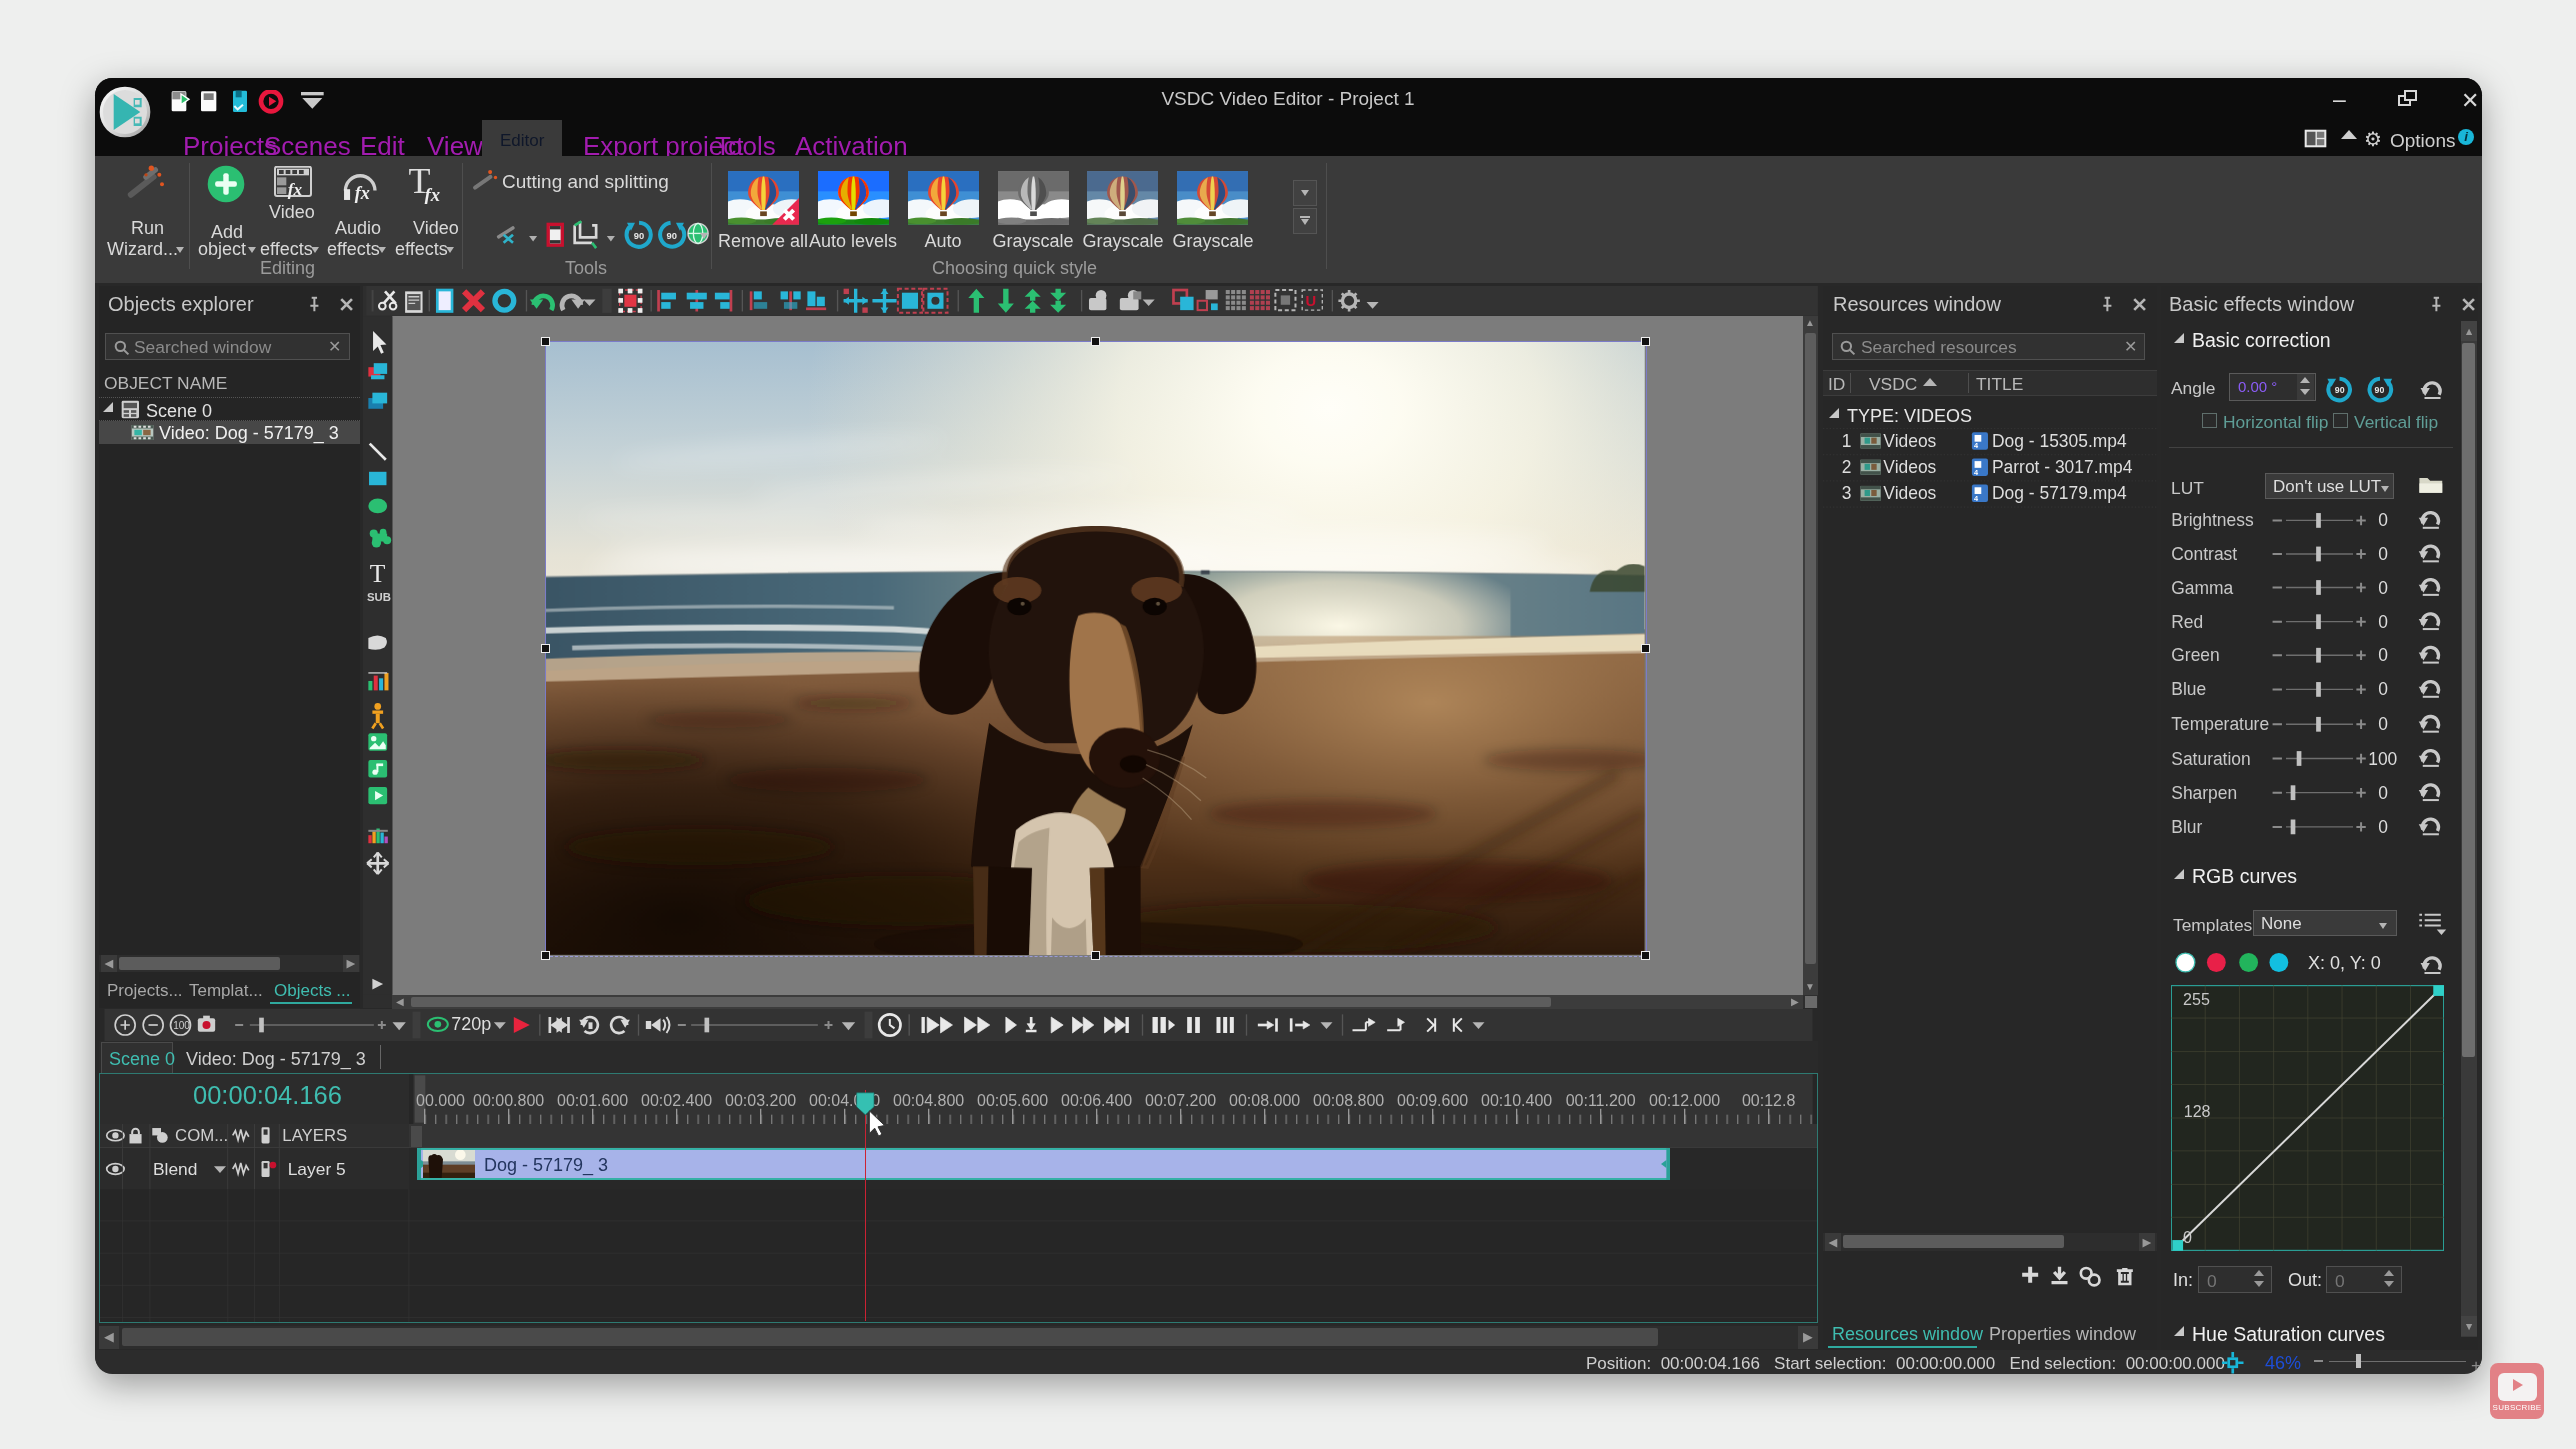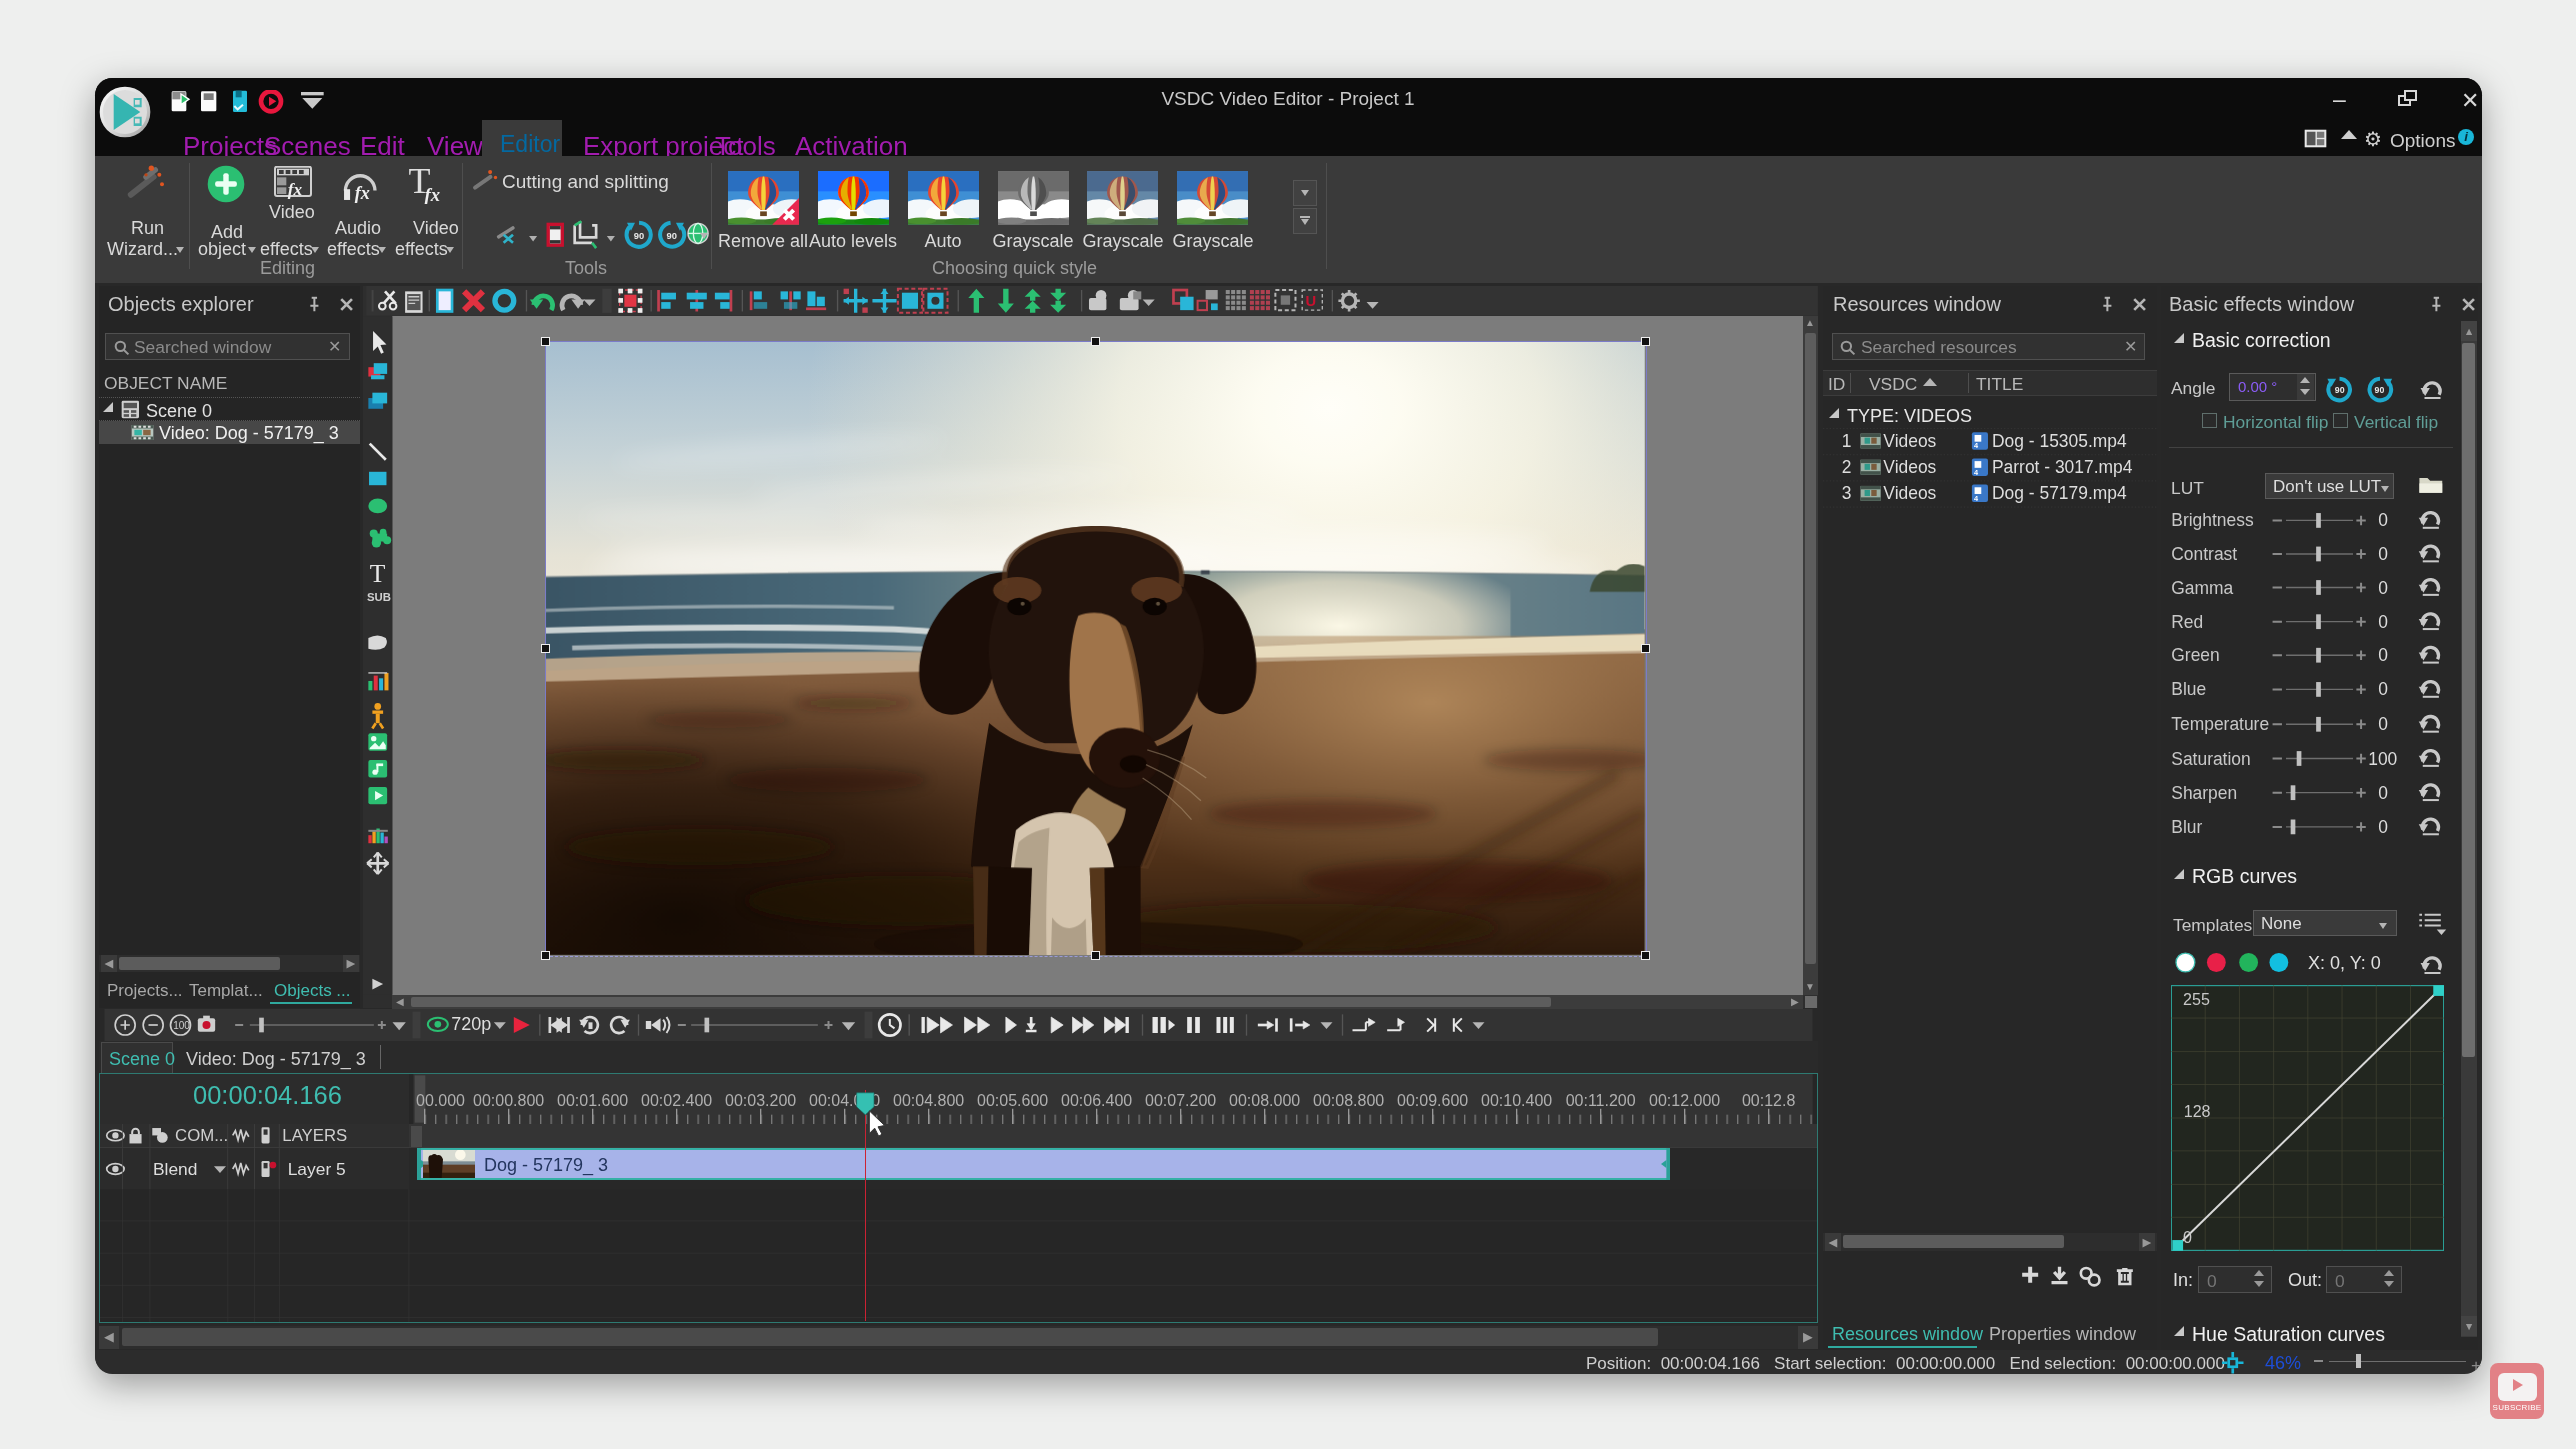--- a/index.html
+++ b/index.html
@@ -59,21 +59,21 @@
 <div class="t" style="left:2398px;top:95px;width:13.4px;height:10.7px;border:2px solid #d8d8d8;background:#0c0c0c"></div>
 <div class="t" style="left:2404px;top:90px;width:13.4px;height:10.7px;border:2px solid #d8d8d8;background:#0c0c0c"></div>
 <div class="t wb" style="left:2461px;top:88px;font-size:22px">✕</div>
 <div class="t" style="left:0;top:88px;width:2576px;text-align:center;color:#c9c9c9;font-size:19px">VSDC Video Editor - Project 1</div>
 
 <div class="t mi" style="left:183px;top:131px">Projects</div>
 <div class="t mi" style="left:264px;top:131px">Scenes</div>
 <div class="t mi" style="left:360px;top:131px">Edit</div>
 <div class="t mi" style="left:427px;top:131px">View</div>
 <div class="t" style="left:482px;top:120px;width:80px;height:36px;background:#3a3a3a"></div>
-<div class="t" style="left:500px;top:131px;color:#0369a1;font-size:23px">Editor</div>
+<div class="t" style="left:500px;top:131px;color:#0f172a;font-size:17px">Editor</div>
 <div class="t mi" style="left:583px;top:131px">Export project</div>
 <div class="t mi" style="left:715px;top:131px">Tools</div>
 <div class="t mi" style="left:795px;top:131px">Activation</div>
 
 <svg class="t" style="left:2304px;top:129px" width="23" height="19" viewBox="0 0 34 28">
     <rect x="1" y="1" width="32" height="26" fill="#e8e8e8"></rect>
     <rect x="4" y="4" width="13" height="20" fill="#555"></rect>
     <rect x="19" y="4" width="11" height="9" fill="#777"></rect>
     <rect x="19" y="15" width="11" height="9" fill="#777"></rect>
   </svg>

